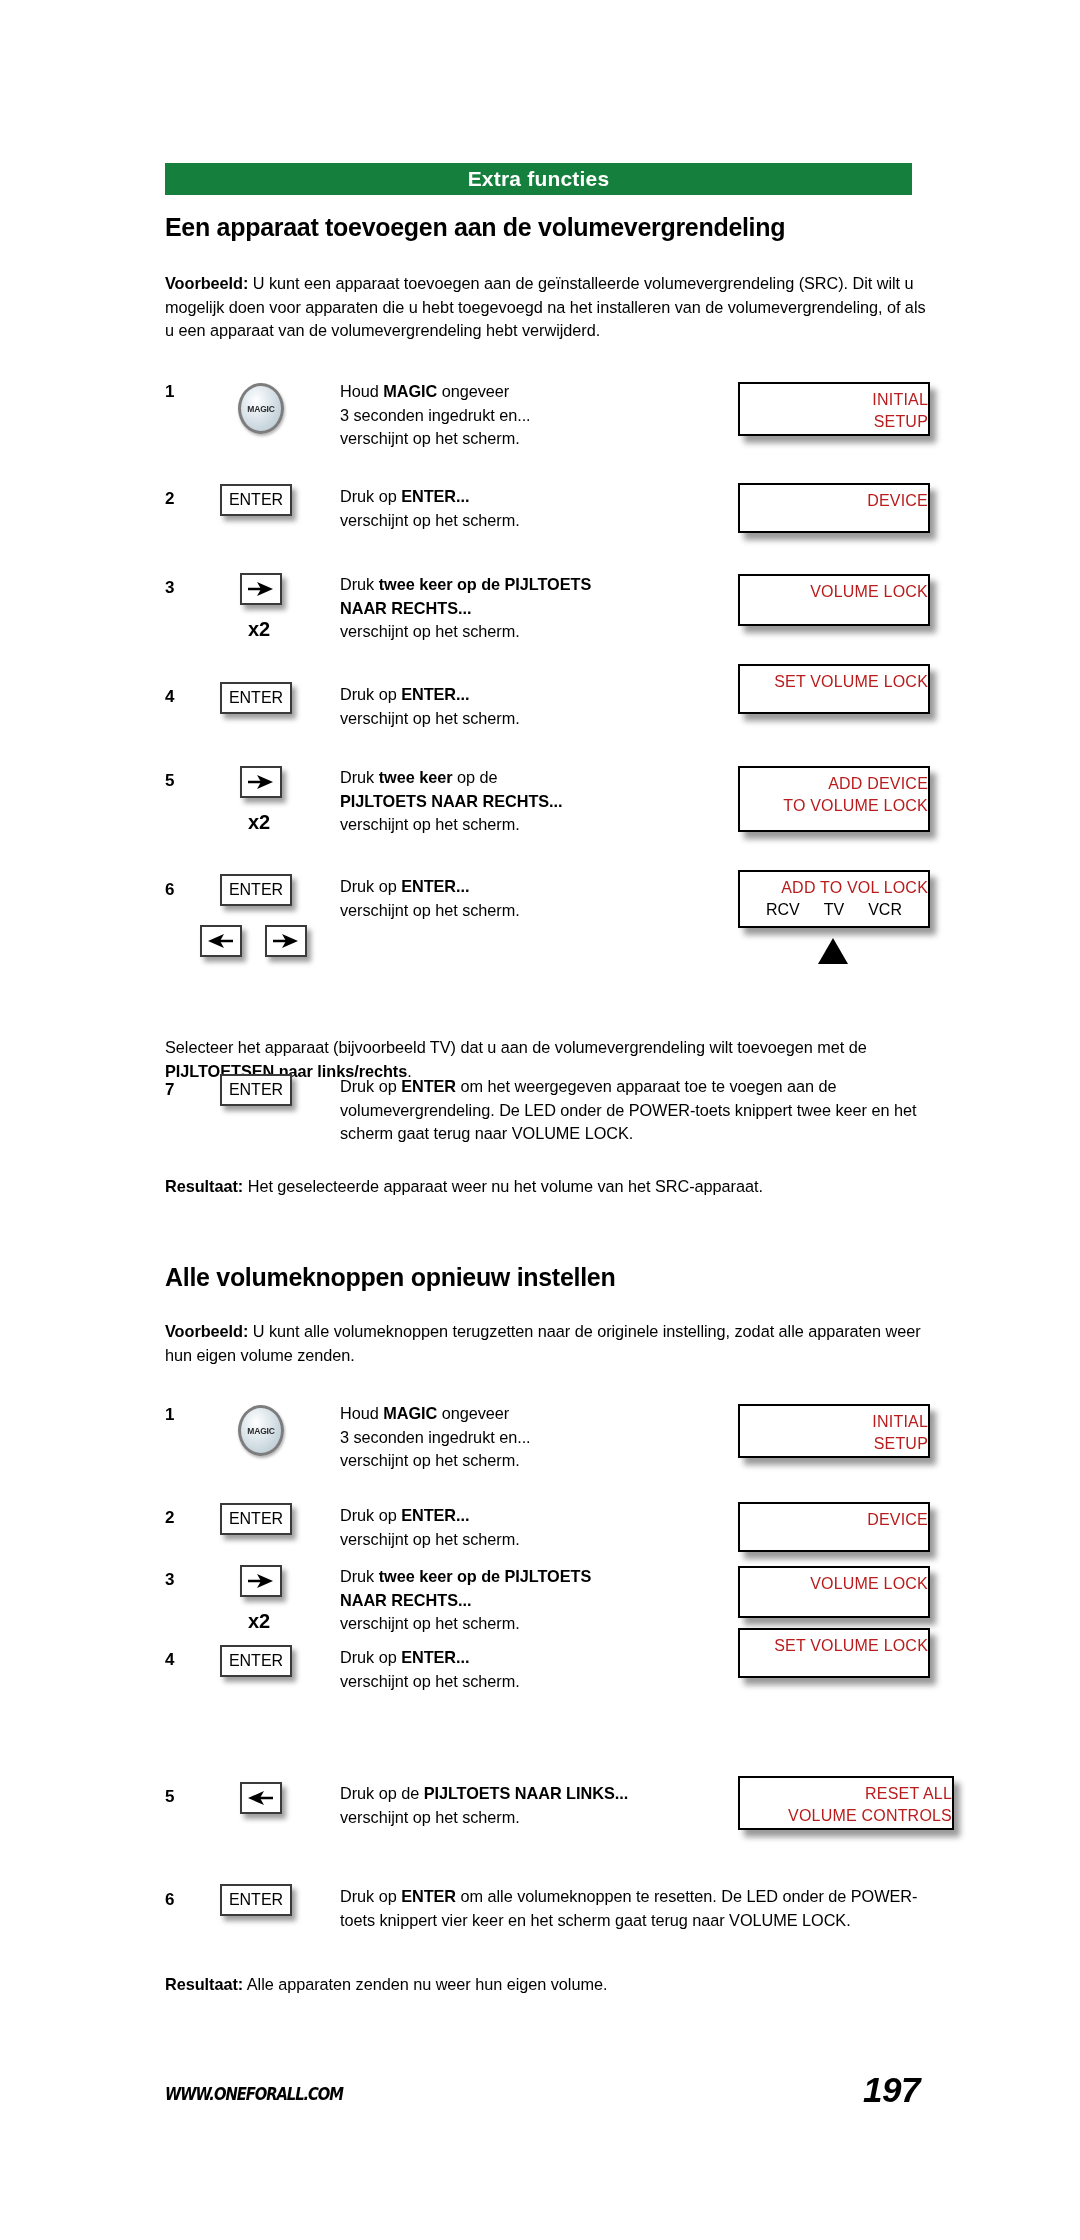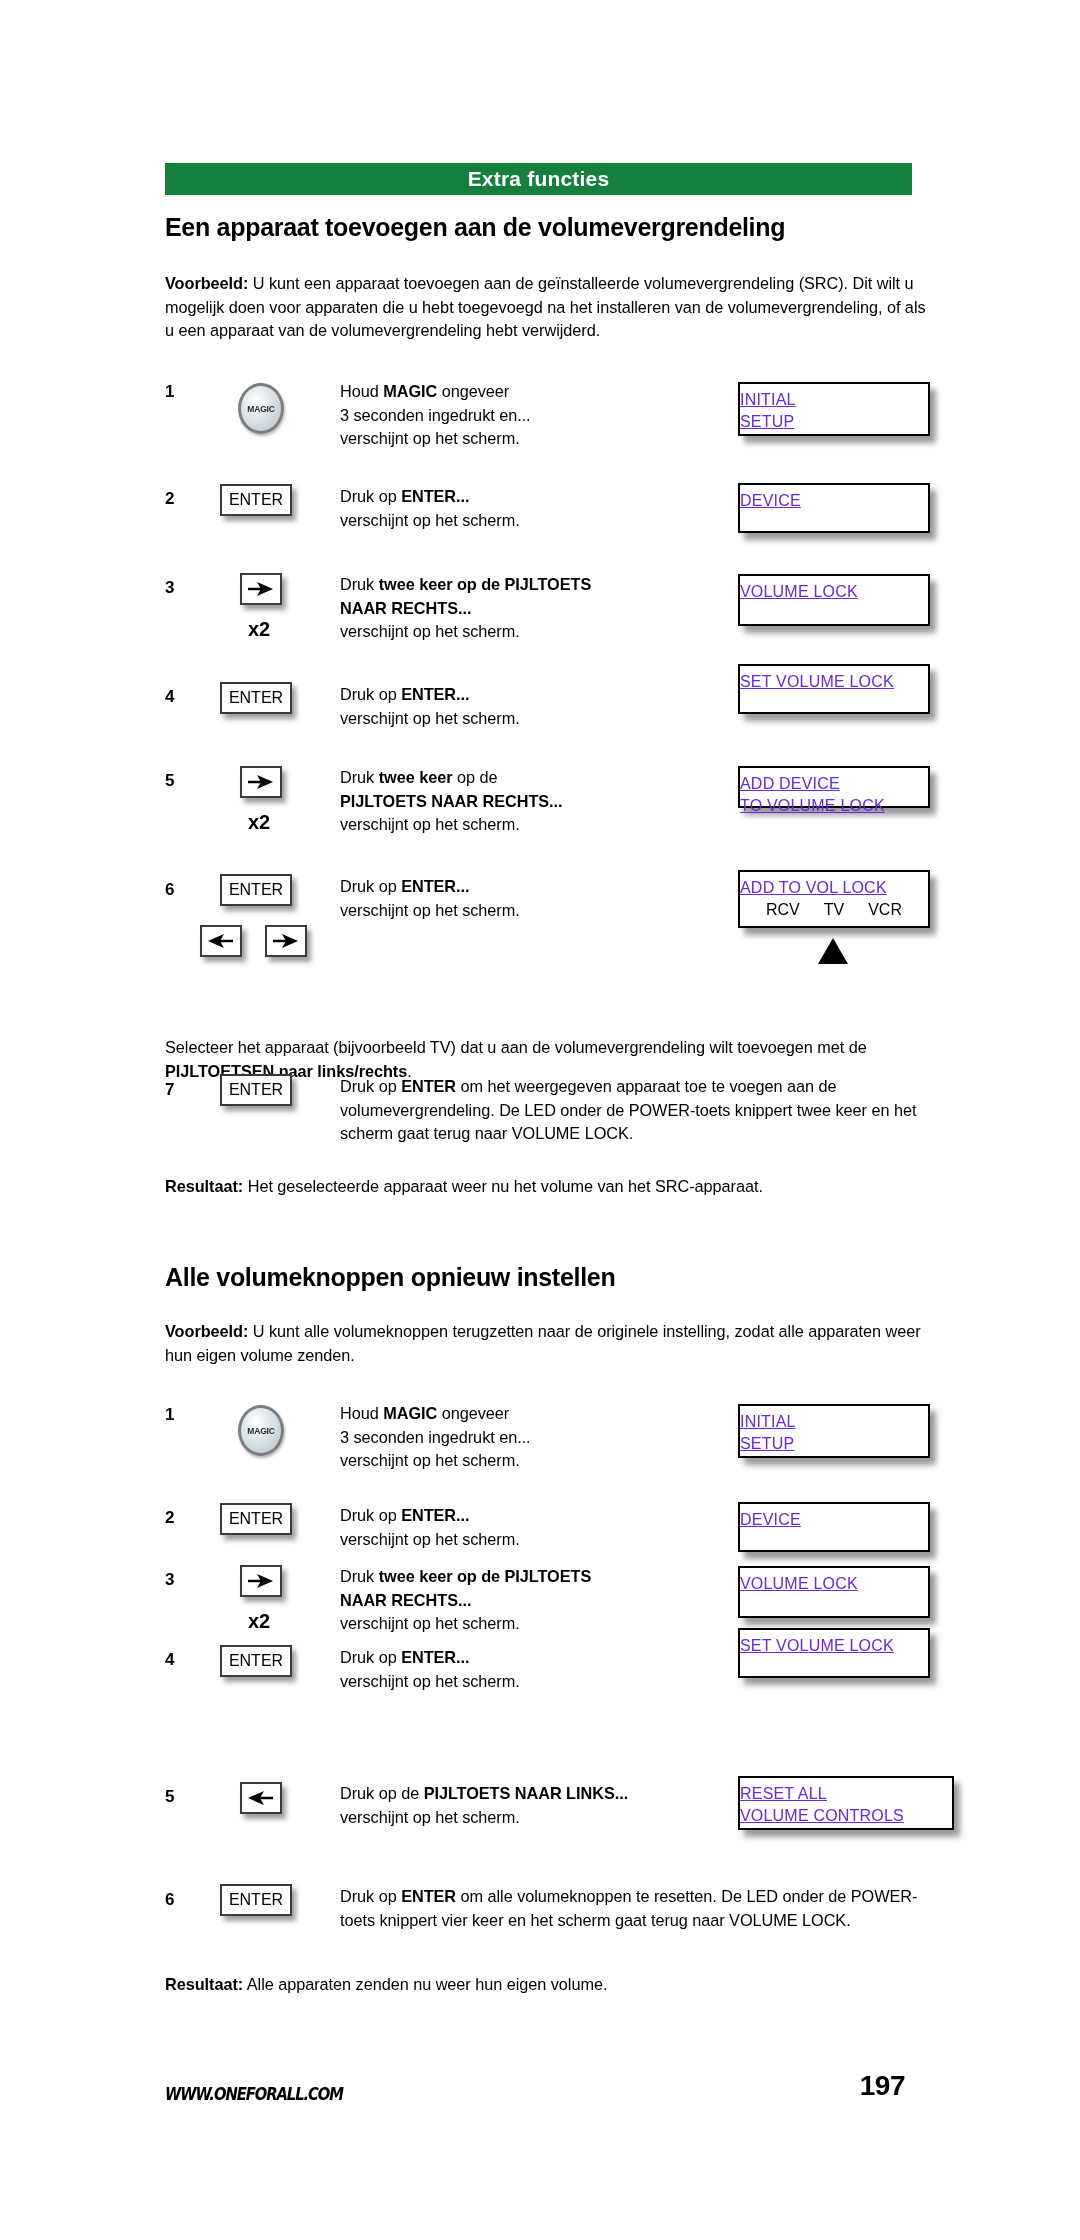--- a/index.html
+++ b/index.html
@@ -159,26 +159,25 @@
   
   .lcd {
     position: absolute;
     background: #ffffff;
     border: 2px solid #000000;
     box-sizing: border-box;
     box-shadow: 6px 7px 6px rgba(0,0,0,0.40);
     padding-top: 5px;
   }
   .lcd-line {
-    text-align: left;
+    text-align: right;
     font-size: 16px;
     line-height: 22px;
     letter-spacing: 0.2px;
-    color: #6d28d9;
-    text-decoration: underline;
+    color: #b91c1c;
   }
   .lcd-row {
     display: flex;
     justify-content: space-around;
     padding: 0 14px;
   }
   .lcd-row span {
     font-size: 16px;
     line-height: 22px;
   }
@@ -200,25 +199,26 @@
     font-family: "DejaVu Sans", sans-serif;
     font-style: italic;
     font-weight: bold;
     font-size: 18px;
     letter-spacing: -1.3px;
     transform: scaleX(0.82);
     transform-origin: left center;
   }
   .footer-page {
     position: absolute;
-    right: 175px;
+    right: 160px;
     top: 2070px;
-    font-size: 28px;
+    font-size: 35px;
     font-weight: bold;
     letter-spacing: -0.5px;
+    font-style: italic;
   }
 </style>
 </head>
 <body>
 
 <div class="page">
 
   <div class="header-bar">
     <span class="header-bar-title">Extra functies</span>
   </div>
@@ -281,21 +281,21 @@
   <div class="step">
     <span class="step-num" style="top:771px">5</span>
     <div class="arrow-key" style="left:240px; top:766px">
       <svg width="26" height="16" viewBox="0 0 26 16">
         <path d="M0 8 L17 8 L17 8 Z" stroke="#000" stroke-width="2.6" fill="none"></path>
         <path d="M9 1 L25 8 L9 15 L13 8 Z" fill="#000"></path>
       </svg>
     </div>
     <span class="x2-label" style="left:248px; top:811px">x2</span>
     <div class="step-text wide" style="top:766px">Druk <b>twee keer</b> op de<br><b>PIJLTOETS NAAR RECHTS...</b><br>verschijnt op het scherm.</div>
-    <div class="lcd" style="left:738px; top:766px; width:192px; height:42px">
+    <div class="lcd" style="left:738px; top:766px; width:192px; height:66px">
       <div class="lcd-line">ADD DEVICE</div>
       <div class="lcd-line">TO VOLUME LOCK</div>
     </div>
   </div>
 
   <div class="step">
     <span class="step-num" style="top:880px">6</span>
     <div class="enter-key" style="left:220px; top:874px">
       <span class="enter-key-label">ENTER</span>
     </div>

